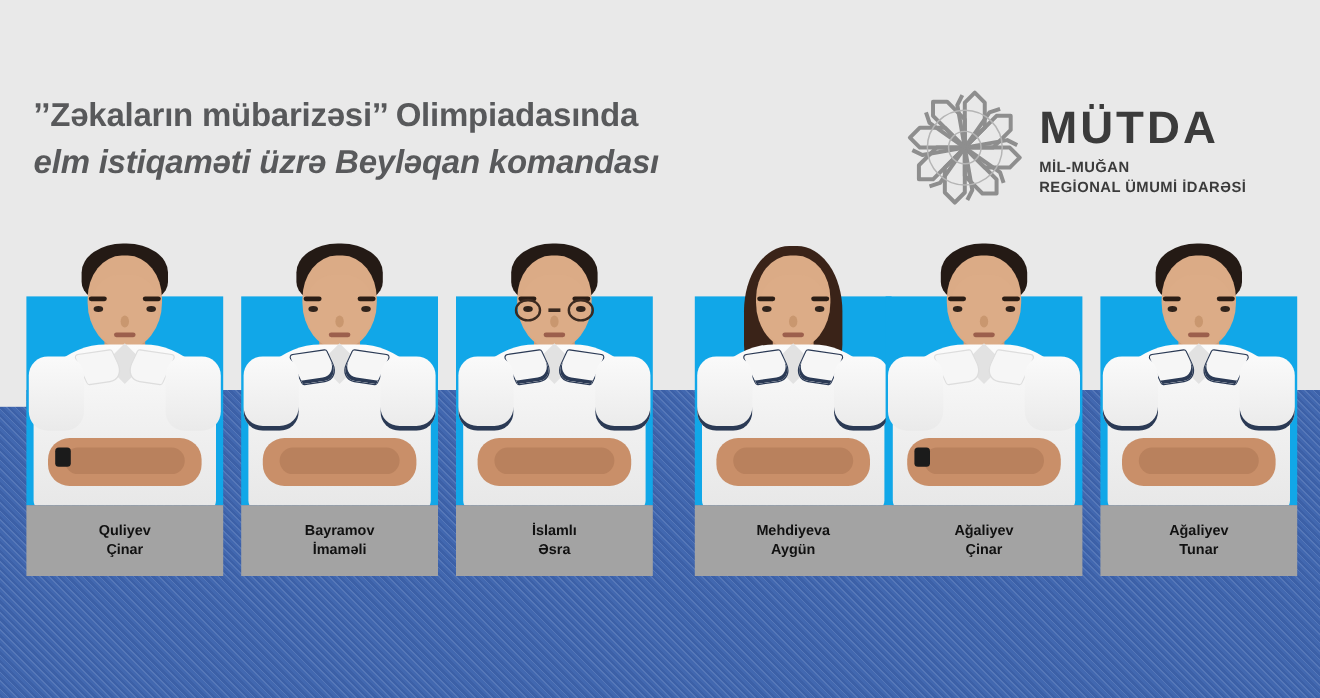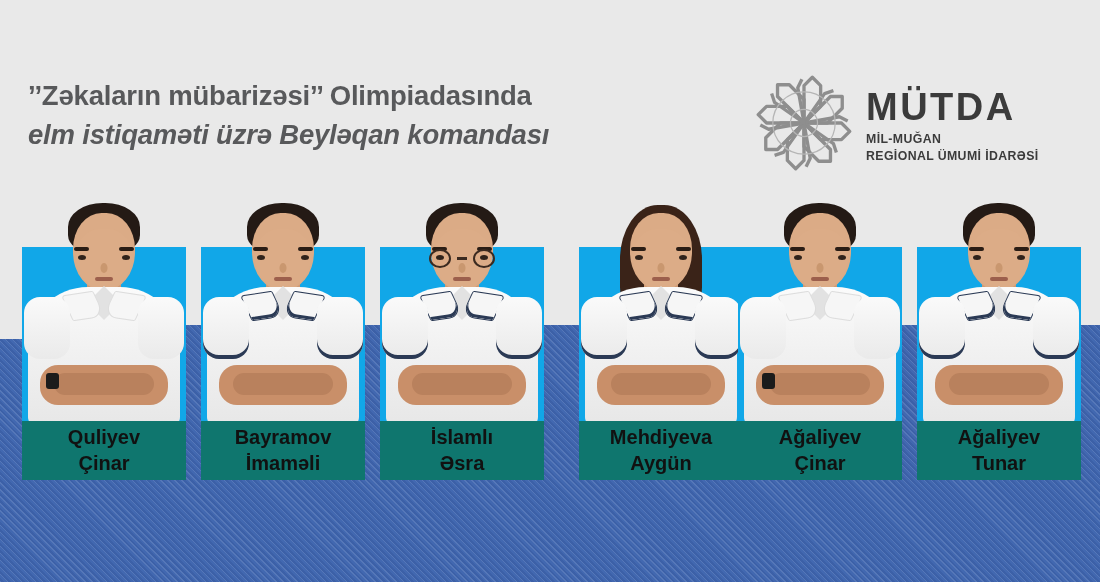--- a/index.html
+++ b/index.html
@@ -139,23 +139,23 @@
   .glasses { position:absolute; top:72px; left:0; width:164px; height:20px; }
   .glasses .lens { position:absolute; top:0; width:22px; height:19px; border:2.5px solid #3b2a20; border-radius:50%; }
   .glasses .lens.l { left:49px; } .glasses .lens.r { right:49px; }
   .glasses .bridge { position:absolute; left:50%; transform:translateX(-50%); top:8px; width:10px; height:2.5px; background:#3b2a20; }
 
   .watch { position:absolute; left:24px; top:196px; width:13px; height:16px; background:#1b1b1b; border-radius:3px; }
 
   
   .nameplate {
     position:absolute; left:0; top:174px; width:164px; height:59px;
-    background:#0f766e;
+    background:#a3a3a3;
     display:flex; flex-direction:column; align-items:center; justify-content:center;
-    color:#111111; font-weight:bold; font-size:20px; line-height:1.28;
+    color:#111111; font-weight:bold; font-size:12px; line-height:1.28;
     text-align:center;
   }
   .nameplate .sur, .nameplate .giv { display:block; white-space:nowrap; }
 </style>
 </head>
 <body>
 
 <div id="poster">
 
   <div class="bg-top"></div>

